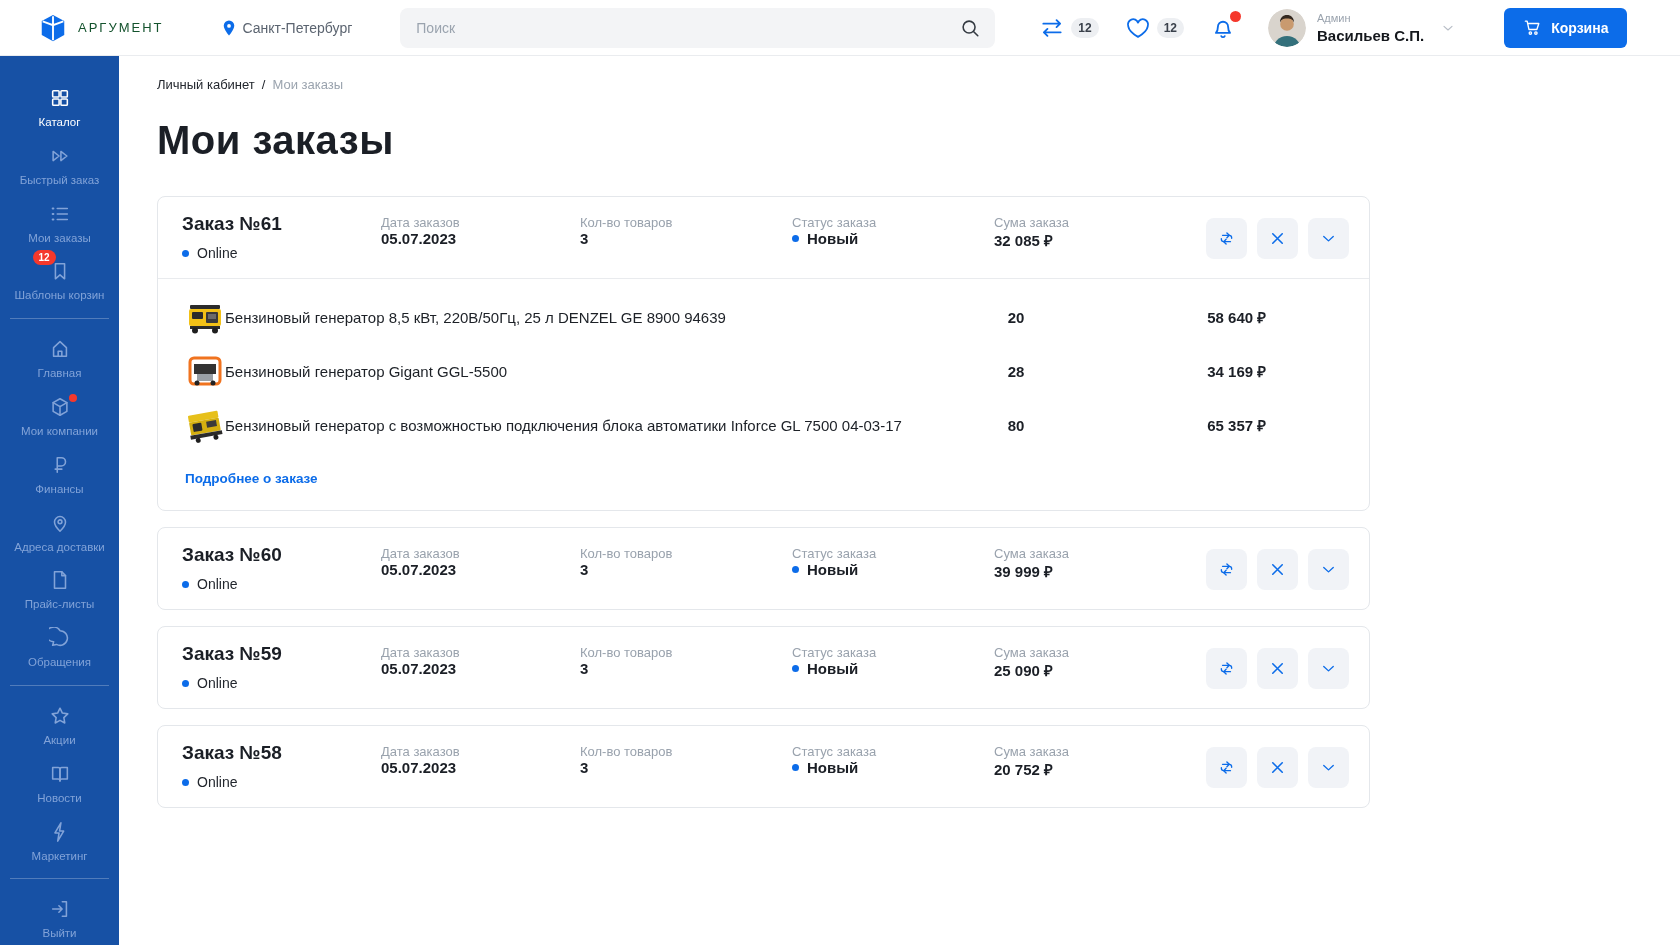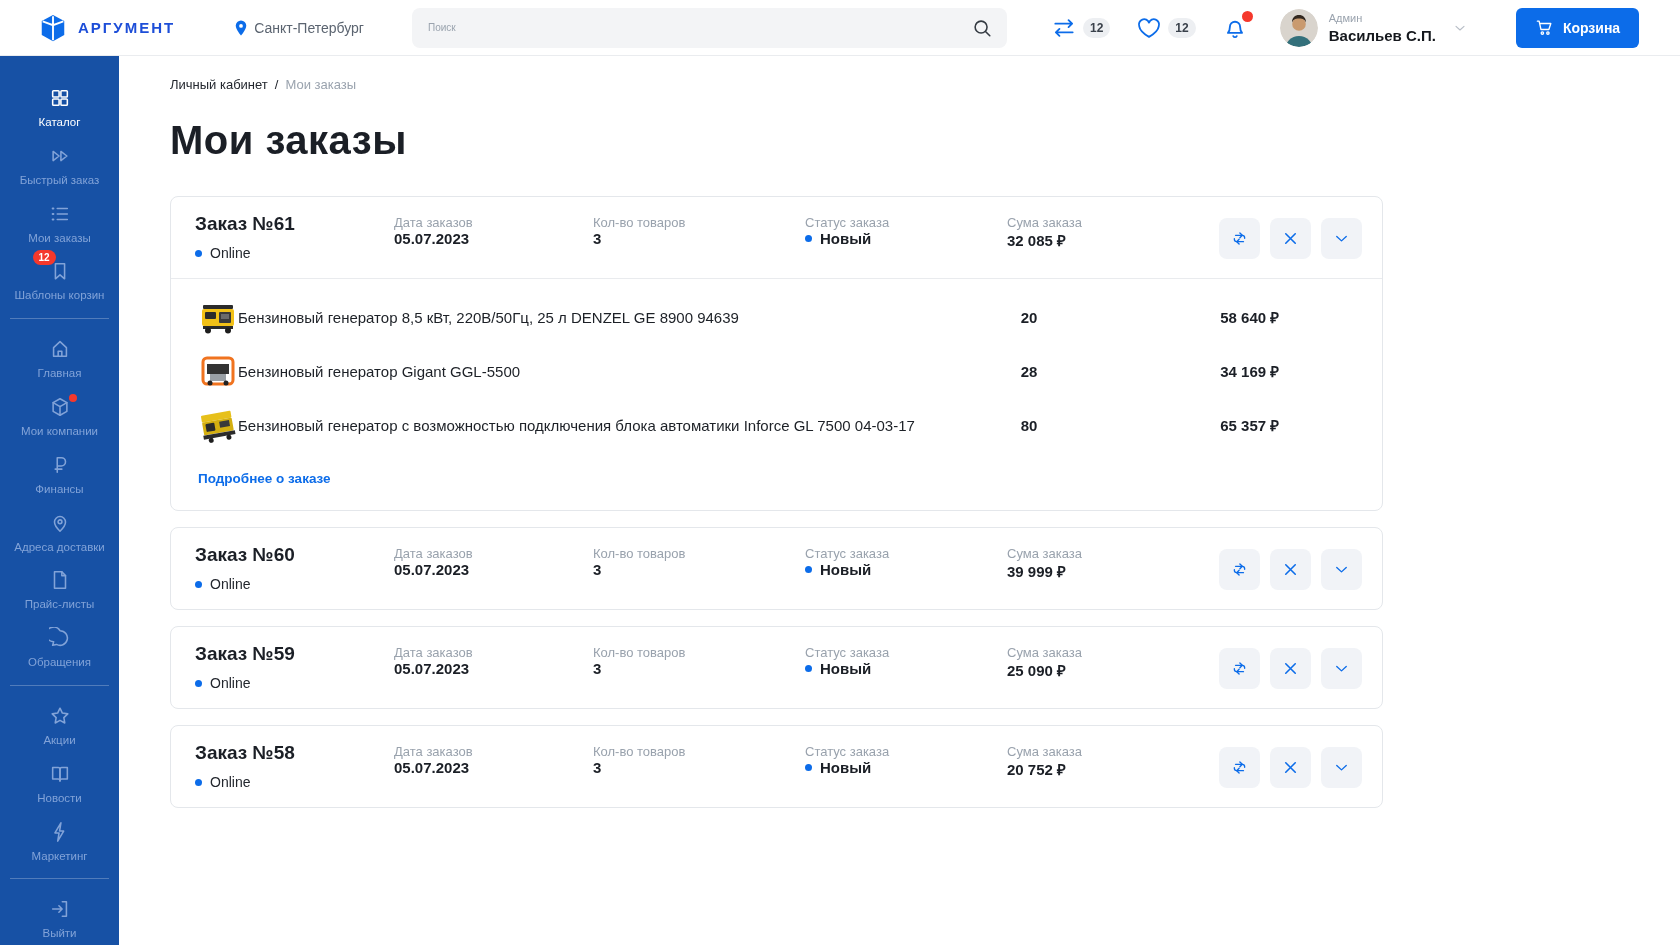--- a/index.html
+++ b/index.html
@@ -4,26 +4,26 @@
 <style>
   *{margin:0;padding:0;box-sizing:border-box}
   html,body{width:1680px;height:945px}
   body{font-family:"Liberation Sans",sans-serif;background:#fff;color:#22262E;overflow:hidden;position:relative}
   svg{display:block}
 
   
   .topbar{position:absolute;top:0;left:0;width:1680px;height:56px;background:#fff;border-bottom:1px solid #EAECEF;display:flex;align-items:center;padding-left:38px;z-index:10}
   .logo{display:flex;align-items:center;gap:10px;cursor:pointer}
   .logo svg{width:30px;height:30px}
-  .logo-text{font-weight:bold;font-size:15px;letter-spacing:2px;color:#1d4ed8}
+  .logo-text{font-weight:normal;font-size:13px;letter-spacing:2px;color:#14532d}
   .city{display:flex;align-items:center;gap:4px;margin-left:57px;color:#5B6470;font-size:14px;cursor:pointer}
   .city .ic{width:18px;height:18px;color:#0C6CE9}
   .city .ic svg{width:18px;height:18px}
   .search{position:relative;margin-left:48px;width:595px}
-  .search input{width:100%;height:40px;background:#F3F4F6;border:none;border-radius:8px;padding:0 46px 0 16px;font:inherit;font-size:10px;color:#22262E;outline:none}
+  .search input{width:100%;height:40px;background:#F3F4F6;border:none;border-radius:8px;padding:0 46px 0 16px;font:inherit;font-size:14px;color:#22262E;outline:none}
   .search input::placeholder{color:#9AA3AE}
   .search-ic{position:absolute;right:14px;top:9px;width:22px;height:22px;color:#343A42;cursor:pointer}
   .search-ic svg{width:22px;height:22px}
   .hicons{display:flex;align-items:center;gap:26px;margin-left:44px}
   .hic{display:flex;align-items:center;gap:6px;cursor:pointer;color:#0C6CE9;position:relative}
   .hic .ic svg{width:26px;height:26px}
   .hcnt{background:#EDEFF2;color:#3A414B;font-size:12px;border-radius:10px;padding:3px 7px;font-weight:bold}
   .bell-dot{position:absolute;top:-4px;right:-5px;width:11px;height:11px;border-radius:50%;background:#F5382C}
   .user{display:flex;align-items:center;margin-left:32px;cursor:pointer}
   .avatar{width:38px;height:38px;border-radius:50%;overflow:hidden;flex:none}
@@ -41,21 +41,21 @@
   .s-item{display:flex;flex-direction:column;align-items:center;margin-bottom:15px;color:#82A3D8;cursor:pointer;text-decoration:none}
   .s-item.active{color:#fff}
   .s-ic{position:relative;width:22px;height:22px}
   .s-ic svg{width:22px;height:22px}
   .s-lbl{font-size:11.5px;margin-top:7px;text-align:center;line-height:1.2;padding:0 2px}
   .s-badge{position:absolute;top:-10px;left:-16px;background:#F5382C;color:#fff;font-size:10px;font-weight:bold;border-radius:9px;padding:2.5px 6px;line-height:1}
   .s-dot{position:absolute;top:-2px;right:-6px;width:8px;height:8px;border-radius:50%;background:#F5382C}
   .s-div{height:1px;background:rgba(255,255,255,.25);margin:5px 10px 19px}
 
   
-  main{position:absolute;top:56px;left:133px;width:1537px;height:889px;padding:21px 0 16px 37px;background:#fff;overflow:hidden}
+  main{position:absolute;top:56px;left:120px;width:1537px;height:889px;padding:21px 0 16px 37px;background:#fff;overflow:hidden}
   .crumbs{font-size:13px;display:flex;gap:7px;align-items:baseline}
   .crumb-a{color:#23272E;cursor:pointer}
   .crumb-sep{color:#23272E}
   .crumb-b{color:#9AA3AE}
   h1{font-size:40px;font-weight:bold;color:#1B1F26;margin:26px 0 33px;letter-spacing:.5px}
 
   .card{width:1213px;border:1px solid #E4E7EB;border-radius:8px;margin-bottom:16px;background:#fff}
   .chead{display:grid;grid-template-columns:199px 199px 212px 202px 1fr 143px;align-items:start;padding:18px 20px 17px 24px}
   .otitle{font-size:19px;font-weight:bold;color:#1B1F26;margin-top:-2px}
   .osub{display:flex;align-items:center;gap:8px;font-size:14px;color:#23272E;margin-top:10px}

